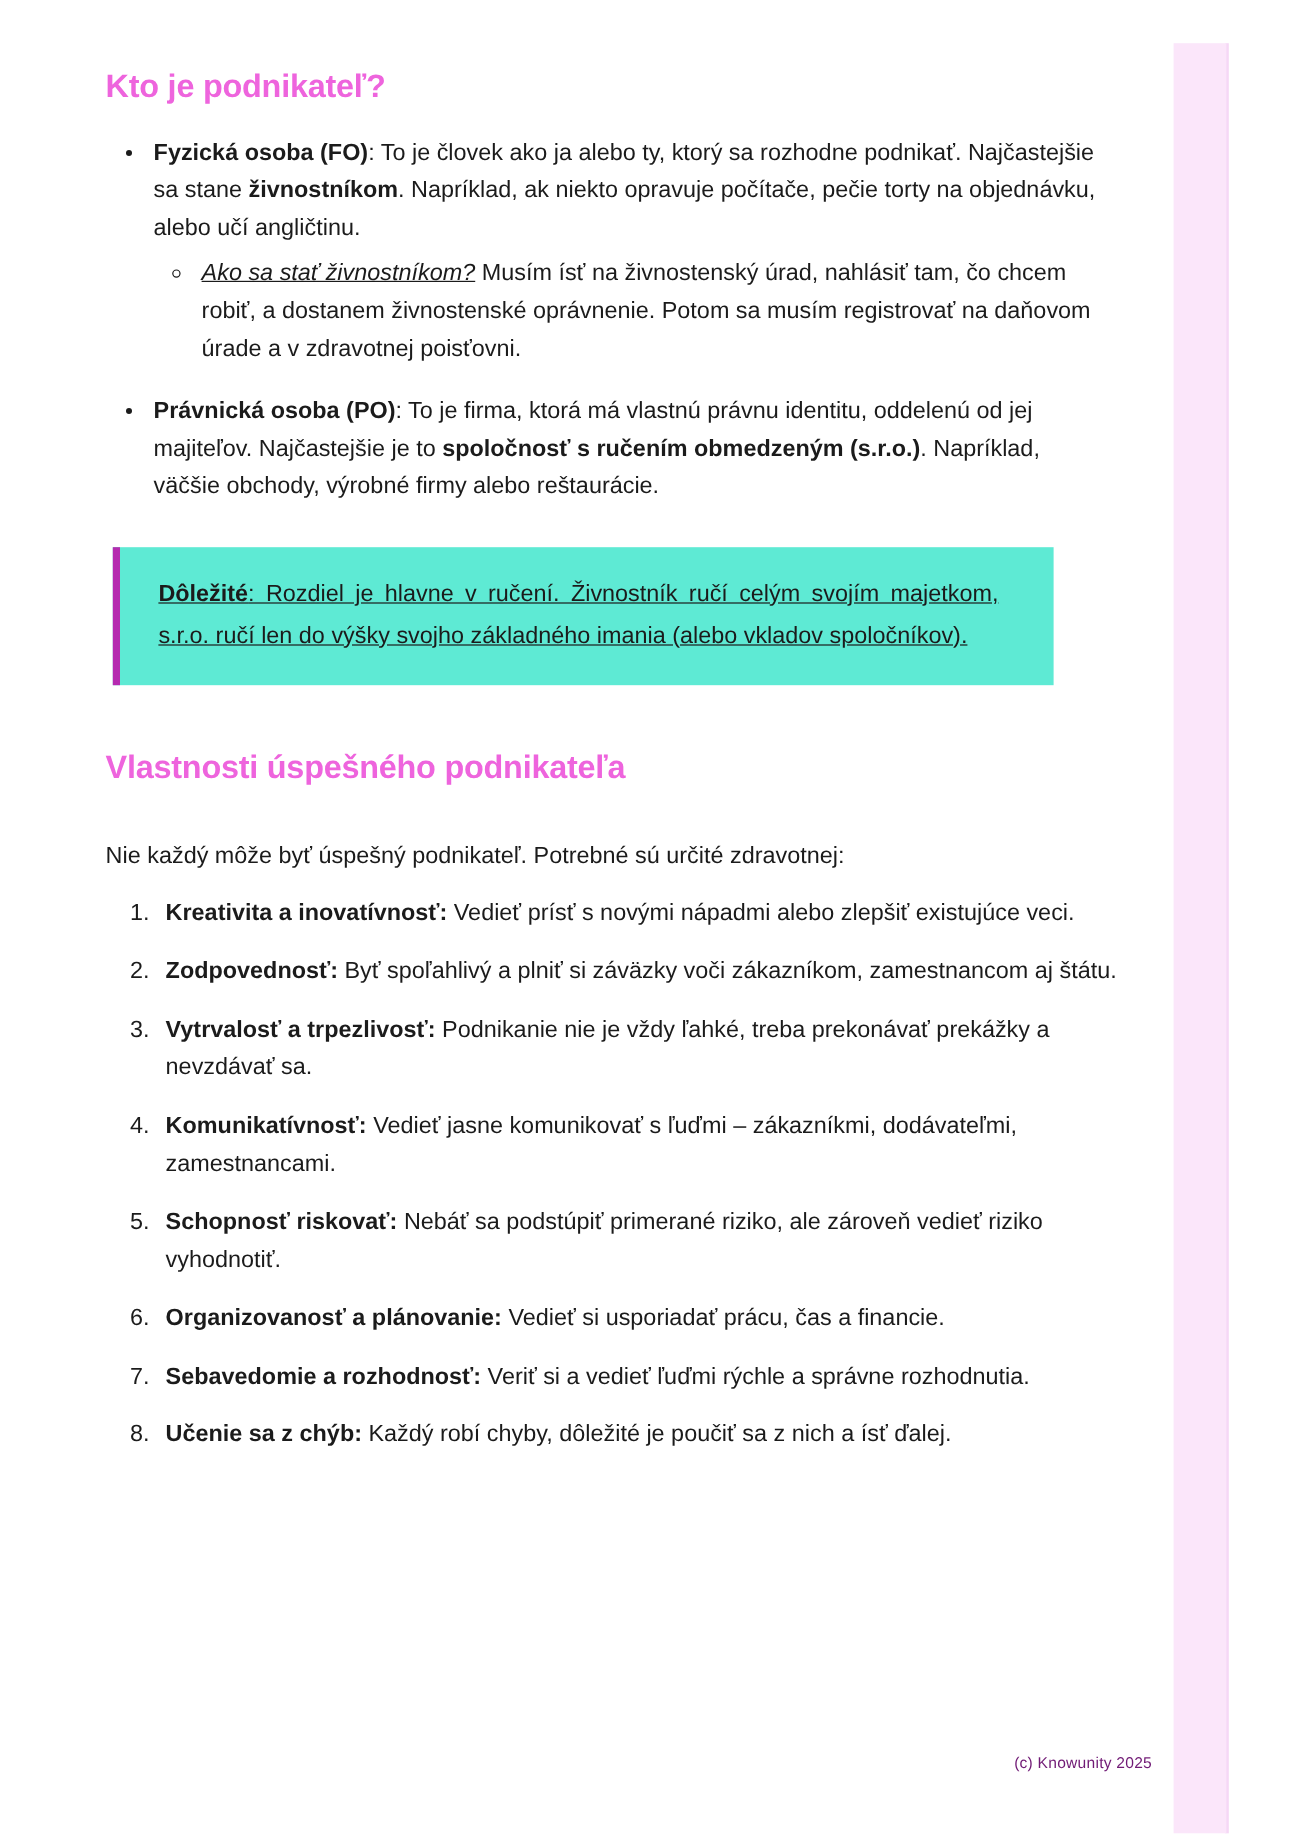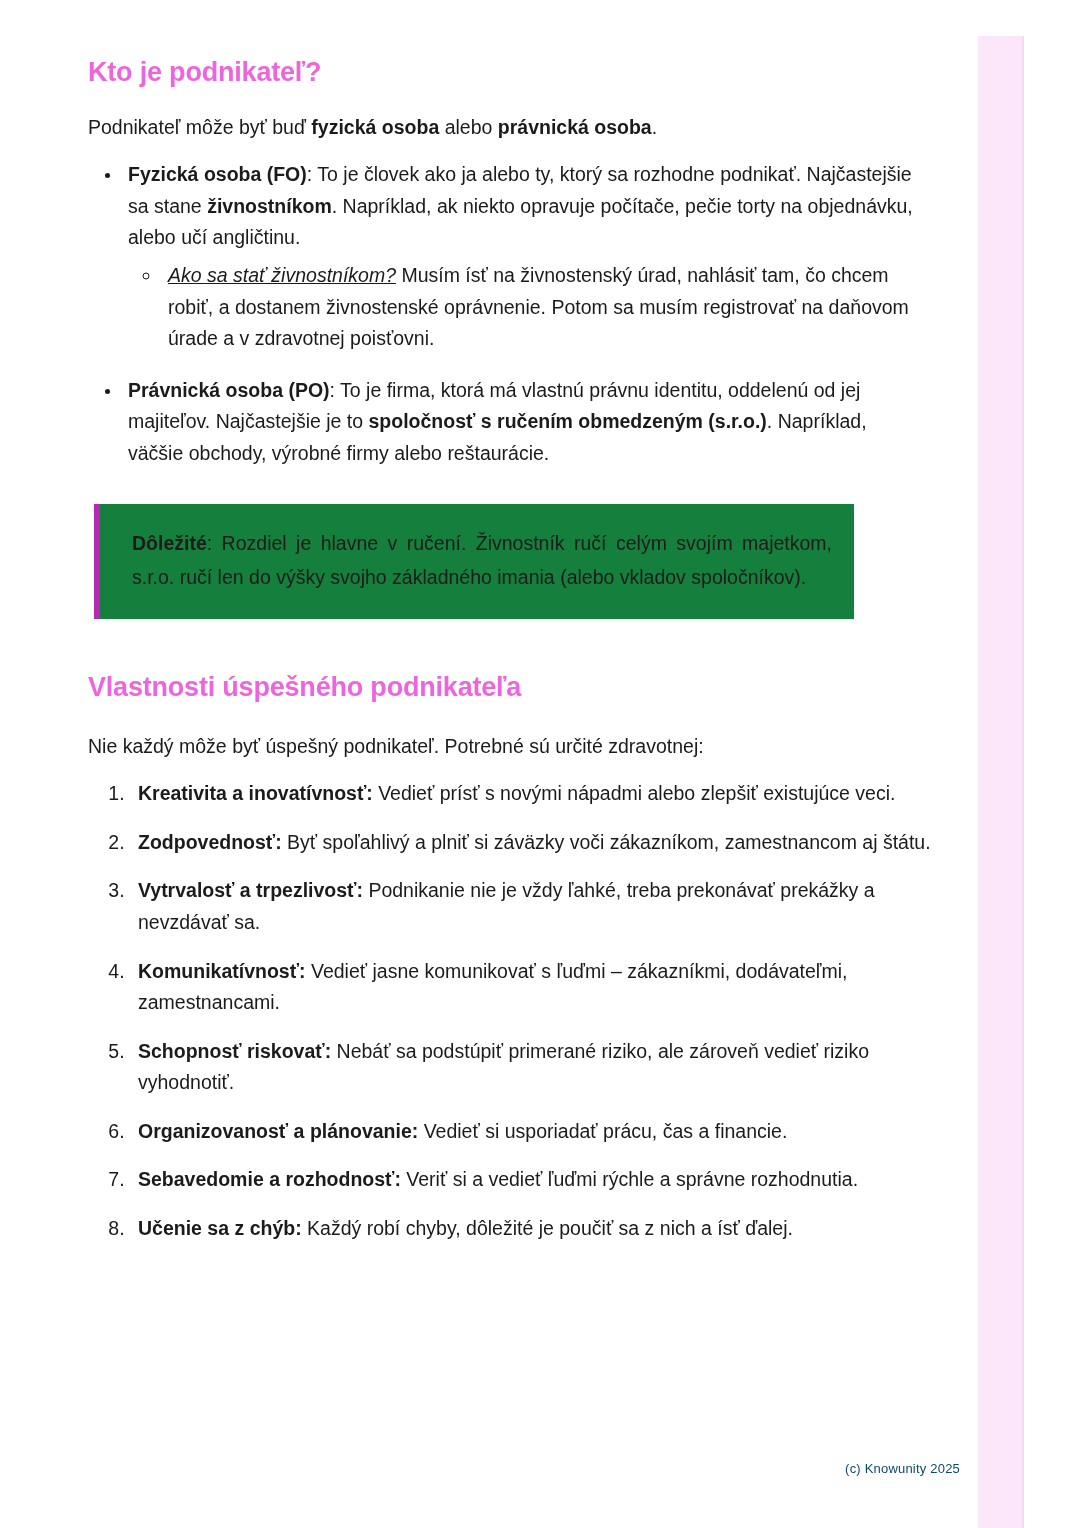--- a/index.html
+++ b/index.html
@@ -41,21 +41,21 @@
   h1.heading {
     font-size: 27px;
     line-height: 1.25;
     font-weight: bold;
     color: #ee64dd;
     margin: 16px 0 22px 0;
     letter-spacing: -0.2px;
   }
   h1.heading.second {
     margin-top: 52px;
-    margin-bottom: 26px;
+    margin-bottom: 41px;
   }
   p.body-text {
     font-size: 19.5px;
     line-height: 1.62;
     margin: 0 0 16px 0;
     max-width: 790px;
   }
   ul.bullets {
     margin: 14px 0 10px 0;
     padding-left: 34px;
@@ -79,25 +79,26 @@
     font-size: 19.5px;
     line-height: 1.62;
     margin-bottom: 0;
     padding-left: 6px;
   }
   .it { font-style: italic; text-decoration: underline; }
   .bd { font-weight: bold; }
 
   .callout {
     position: relative;
-    background: #15803d;
+    background: #5eead4;
     border-left: 6px solid #b62ab0;
     margin: 34px 0 10px 6px;
-    padding: 22px 22px 24px 32px;
+    padding: 22px 46px 24px 32px;
     max-width: 700px;
+    text-decoration: underline;
   }
   .callout p {
     margin: 0;
     font-size: 19.5px;
     line-height: 1.78;
     text-align: justify;
   }
   ol.numbers {
     margin: 5px 0 0 0;
     padding-left: 42px;
@@ -107,37 +108,34 @@
     font-size: 19.5px;
     line-height: 1.62;
     margin-bottom: 17px;
     padding-left: 8px;
   }
   .footer-credit {
     position: absolute;
     right: 120px;
     bottom: 52px;
     font-size: 13px;
-    color: #0c4a6e;
+    color: #701a75;
     letter-spacing: 0.2px;
   }
 </style>
 </head>
 <body>
 
 <div class="page">
 
   <div class="right-bar-edge"></div>
   <div class="right-bar"></div>
 
   <h1 class="heading">Kto je podnikateľ?</h1>
 
-  <p class="body-text">
-    <span>Podnikateľ môže byť buď </span><span class="bd">fyzická osoba</span><span> alebo </span><span class="bd">právnická osoba</span><span>.</span>
-  </p>
 
   <ul class="bullets">
     <li>
       <span class="bd">Fyzická osoba (FO)</span><span>: To je človek ako ja alebo ty, ktorý sa rozhodne podnikať. Najčastejšie sa stane </span><span class="bd">živnostníkom</span><span>. Napríklad, ak niekto opravuje počítače, pečie torty na objednávku, alebo učí angličtinu.</span>
       <ul class="sub">
         <li>
           <span class="it">Ako sa stať živnostníkom?</span><span> Musím ísť na živnostenský úrad, nahlásiť tam, čo chcem robiť, a dostanem živnostenské oprávnenie. Potom sa musím registrovať na daňovom úrade a v zdravotnej poisťovni.</span>
         </li>
       </ul>
     </li>

